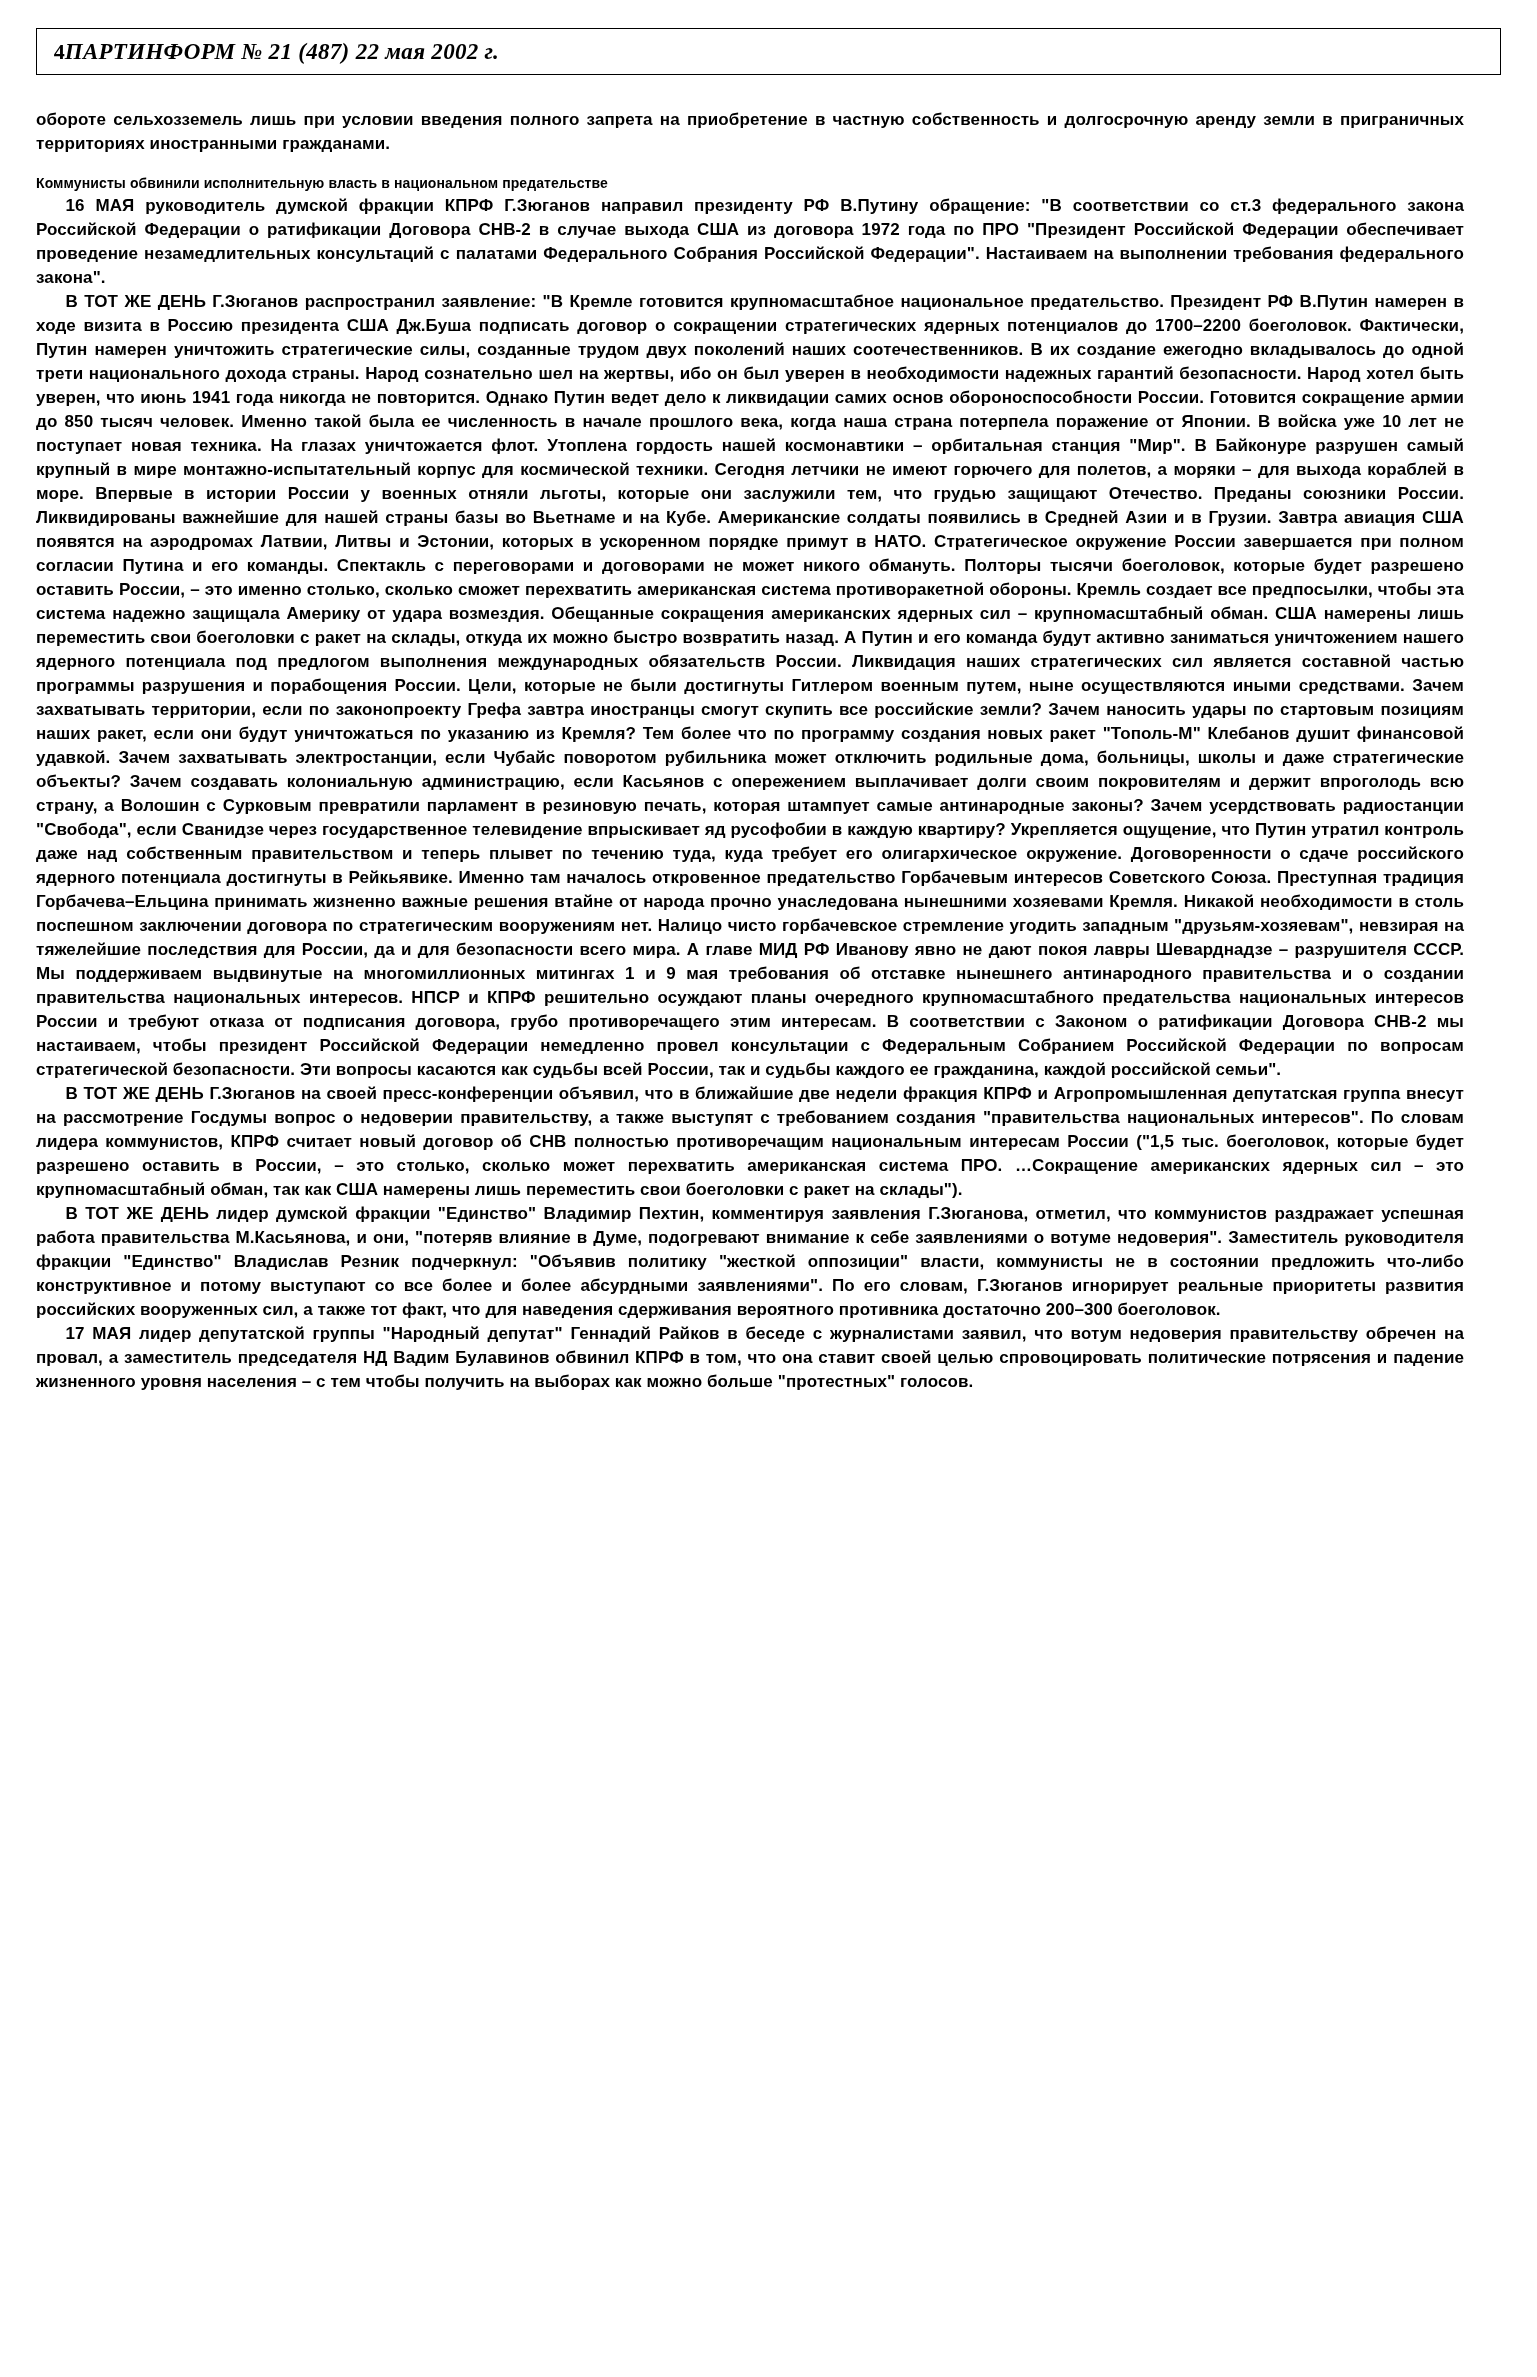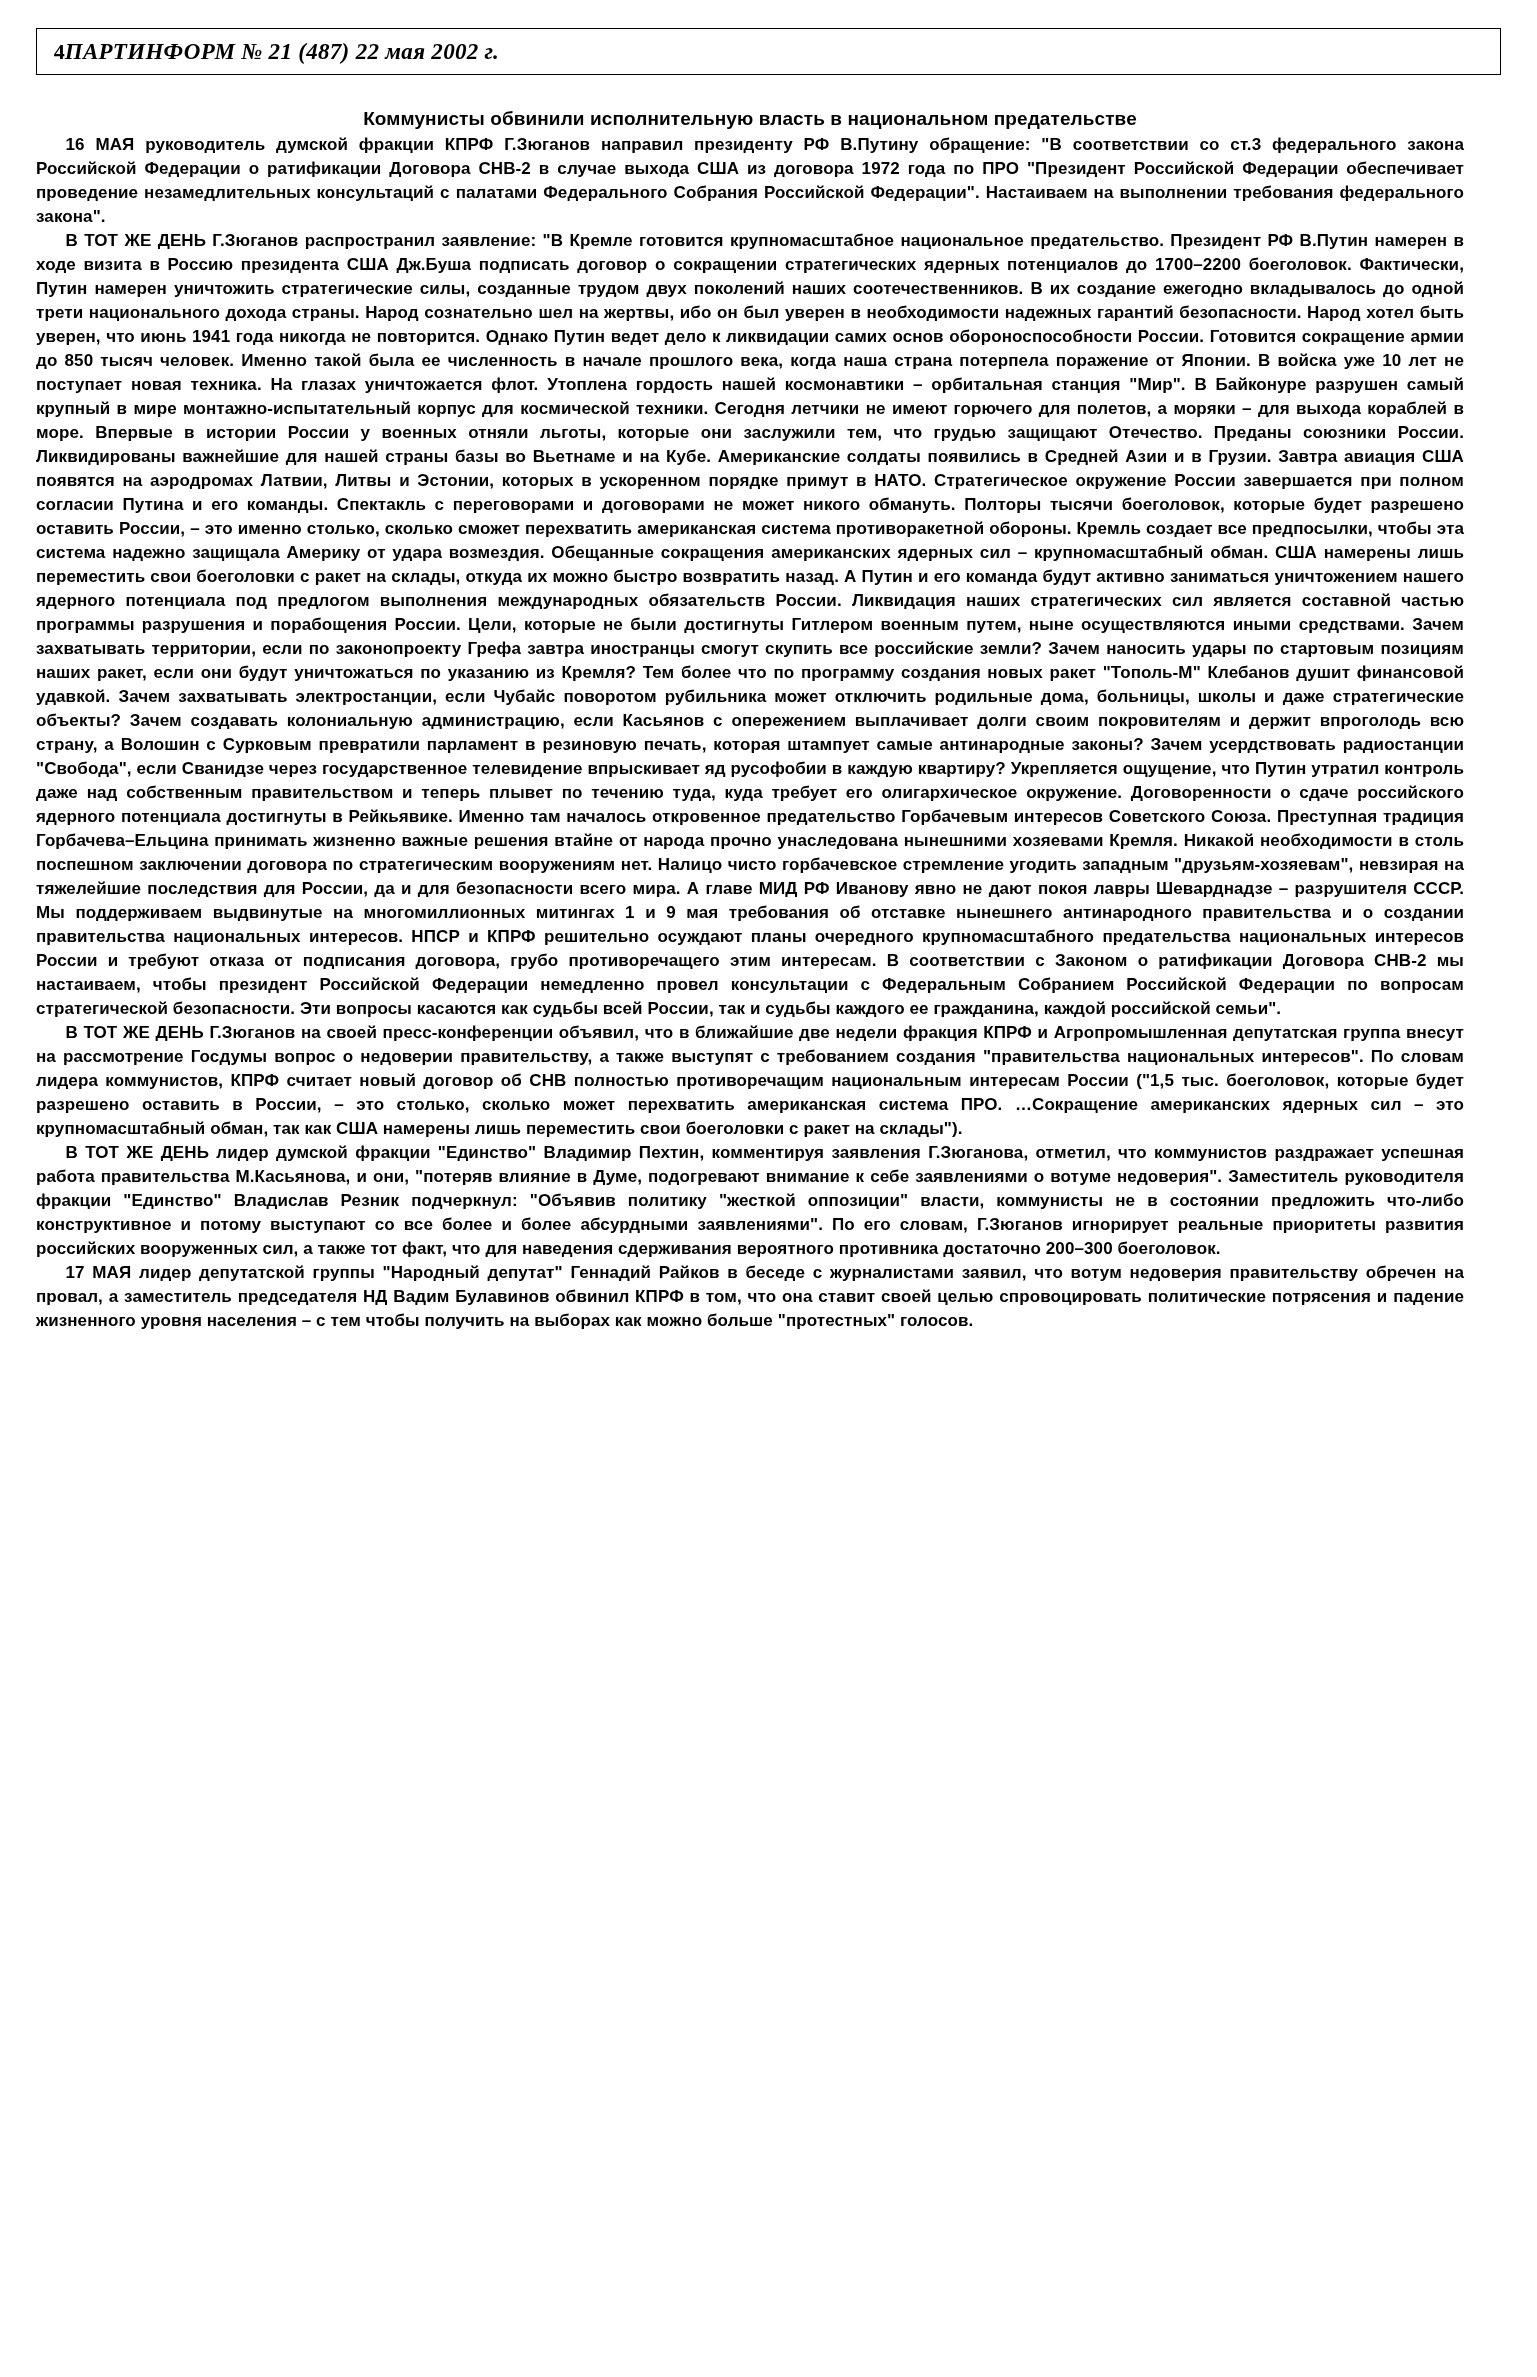--- a/index.html
+++ b/index.html
@@ -63,38 +63,39 @@
   }
   p.lead {
     text-indent: 0;
   }
   p.indent {
     text-indent: 29.5px;
   }
   h2.article-title {
     margin: 19px 0 2.6px 0;
     font-family: "Liberation Sans", sans-serif;
-    font-size: 19px;
+    font-size: 14px;
     font-weight: 700;
-    text-align: center;
+    text-align: left;
     letter-spacing: 0.1px;
   }
 </style>
 </head>
 <body>
 
 <div class="page">
 
   <div class="header-bar">
     <span class="header-page-number">4</span>
     <span class="header-title">ПАРТИНФОРМ № 21 (487) 22 мая 2002 г.</span>
   </div>
 
   <div class="content">
 
+    <p class="lead">обороте сельхозземель лишь при условии введения полного запрета на приобретение в частную собственность и долгосрочную аренду земли в приграничных территориях иностранными гражданами.</p>
 
     <h2 class="article-title">Коммунисты обвинили исполнительную власть в национальном предательстве</h2>
 
     <p class="indent">16 МАЯ руководитель думской фракции КПРФ Г.Зюганов направил президенту РФ В.Путину обращение: "В соответствии со ст.3 федерального закона Российской Федерации о ратификации Договора СНВ-2 в случае выхода США из договора 1972 года по ПРО "Президент Российской Федерации обеспечивает проведение незамедлительных консультаций с палатами Федерального Собрания Российской Федерации". Настаиваем на выполнении требования федерального закона".</p>
     <p class="indent">В ТОТ ЖЕ ДЕНЬ Г.Зюганов распространил заявление: "В Кремле готовится крупномасштабное национальное предательство. Президент РФ В.Путин намерен в ходе визита в Россию президента США Дж.Буша подписать договор о сокращении стратегических ядерных потенциалов до 1700–2200 боеголовок. Фактически, Путин намерен уничтожить стратегические силы, созданные трудом двух поколений наших соотечественников. В их создание ежегодно вкладывалось до одной трети национального дохода страны. Народ сознательно шел на жертвы, ибо он был уверен в необходимости надежных гарантий безопасности. Народ хотел быть уверен, что июнь 1941 года никогда не повторится. Однако Путин ведет дело к ликвидации самих основ обороноспособности России. Готовится сокращение армии до 850 тысяч человек. Именно такой была ее численность в начале прошлого века, когда наша страна потерпела поражение от Японии. В войска уже 10 лет не поступает новая техника. На глазах уничтожается флот. Утоплена гордость нашей космонавтики – орбитальная станция "Мир". В Байконуре разрушен самый крупный в мире монтажно-испытательный корпус для космической техники. Сегодня летчики не имеют горючего для полетов, а моряки – для выхода кораблей в море. Впервые в истории России у военных отняли льготы, которые они заслужили тем, что грудью защищают Отечество. Преданы союзники России. Ликвидированы важнейшие для нашей страны базы во Вьетнаме и на Кубе. Американские солдаты появились в Средней Азии и в Грузии. Завтра авиация США появятся на аэродромах Латвии, Литвы и Эстонии, которых в ускоренном порядке примут в НАТО. Стратегическое окружение России завершается при полном согласии Путина и его команды. Спектакль с переговорами и договорами не может никого обмануть. Полторы тысячи боеголовок, которые будет разрешено оставить России, – это именно столько, сколько сможет перехватить американская система противоракетной обороны. Кремль создает все предпосылки, чтобы эта система надежно защищала Америку от удара возмездия. Обещанные сокращения американских ядерных сил – крупномасштабный обман. США намерены лишь переместить свои боеголовки с ракет на склады, откуда их можно быстро возвратить назад. А Путин и его команда будут активно заниматься уничтожением нашего ядерного потенциала под предлогом выполнения международных обязательств России. Ликвидация наших стратегических сил является составной частью программы разрушения и порабощения России. Цели, которые не были достигнуты Гитлером военным путем, ныне осуществляются иными средствами. Зачем захватывать территории, если по законопроекту Грефа завтра иностранцы смогут скупить все российские земли? Зачем наносить удары по стартовым позициям наших ракет, если они будут уничтожаться по указанию из Кремля? Тем более что по программу создания новых ракет "Тополь-М" Клебанов душит финансовой удавкой. Зачем захватывать электростанции, если Чубайс поворотом рубильника может отключить родильные дома, больницы, школы и даже стратегические объекты? Зачем создавать колониальную администрацию, если Касьянов с опережением выплачивает долги своим покровителям и держит впроголодь всю страну, а Волошин с Сурковым превратили парламент в резиновую печать, которая штампует самые антинародные законы? Зачем усердствовать радиостанции "Свобода", если Сванидзе через государственное телевидение впрыскивает яд русофобии в каждую квартиру? Укрепляется ощущение, что Путин утратил контроль даже над собственным правительством и теперь плывет по течению туда, куда требует его олигархическое окружение. Договоренности о сдаче российского ядерного потенциала достигнуты в Рейкьявике. Именно там началось откровенное предательство Горбачевым интересов Советского Союза. Преступная традиция Горбачева–Ельцина принимать жизненно важные решения втайне от народа прочно унаследована нынешними хозяевами Кремля. Никакой необходимости в столь поспешном заключении договора по стратегическим вооружениям нет. Налицо чисто горбачевское стремление угодить западным "друзьям-хозяевам", невзирая на тяжелейшие последствия для России, да и для безопасности всего мира. А главе МИД РФ Иванову явно не дают покоя лавры Шеварднадзе – разрушителя СССР. Мы поддерживаем выдвинутые на многомиллионных митингах 1 и 9 мая требования об отставке нынешнего антинародного правительства и о создании правительства национальных интересов. НПСР и КПРФ решительно осуждают планы очередного крупномасштабного предательства национальных интересов России и требуют отказа от подписания договора, грубо противоречащего этим интересам. В соответствии с Законом о ратификации Договора СНВ-2 мы настаиваем, чтобы президент Российской Федерации немедленно провел консультации с Федеральным Собранием Российской Федерации по вопросам стратегической безопасности. Эти вопросы касаются как судьбы всей России, так и судьбы каждого ее гражданина, каждой российской семьи".</p>
     <p class="indent">В ТОТ ЖЕ ДЕНЬ Г.Зюганов на своей пресс-конференции объявил, что в ближайшие две недели фракция КПРФ и Агропромышленная депутатская группа внесут на рассмотрение Госдумы вопрос о недоверии правительству, а также выступят с требованием создания "правительства национальных интересов". По словам лидера коммунистов, КПРФ считает новый договор об СНВ полностью противоречащим национальным интересам России ("1,5 тыс. боеголовок, которые будет разрешено оставить в России, – это столько, сколько может перехватить американская система ПРО. …Сокращение американских ядерных сил – это крупномасштабный обман, так как США намерены лишь переместить свои боеголовки с ракет на склады").</p>
     <p class="indent">В ТОТ ЖЕ ДЕНЬ лидер думской фракции "Единство" Владимир Пехтин, комментируя заявления Г.Зюганова, отметил, что коммунистов раздражает успешная работа правительства М.Касьянова, и они, "потеряв влияние в Думе, подогревают внимание к себе заявлениями о вотуме недоверия". Заместитель руководителя фракции "Единство" Владислав Резник подчеркнул: "Объявив политику "жесткой оппозиции" власти, коммунисты не в состоянии предложить что-либо конструктивное и потому выступают со все более и более абсурдными заявлениями". По его словам, Г.Зюганов игнорирует реальные приоритеты развития российских вооруженных сил, а также тот факт, что для наведения сдерживания вероятного противника достаточно 200–300 боеголовок.</p>
     <p class="indent">17 МАЯ лидер депутатской группы "Народный депутат" Геннадий Райков в беседе с журналистами заявил, что вотум недоверия правительству обречен на провал, а заместитель председателя НД Вадим Булавинов обвинил КПРФ в том, что она ставит своей целью спровоцировать политические потрясения и падение жизненного уровня населения – с тем чтобы получить на выборах как можно больше "протестных" голосов.</p>
 
   </div>

